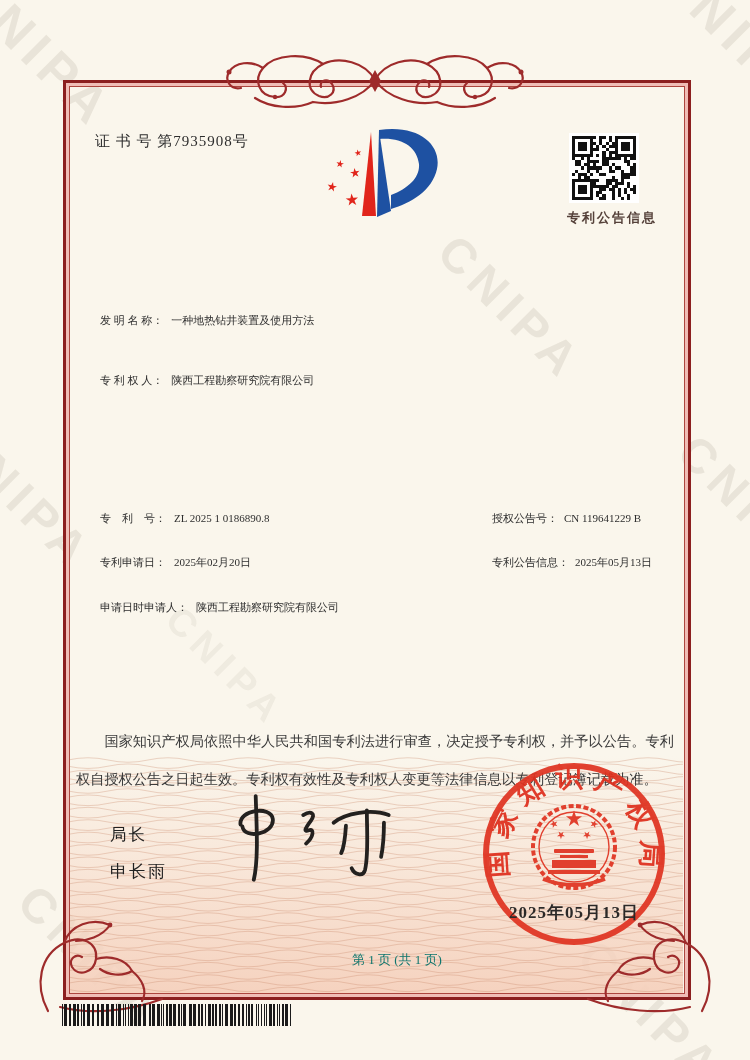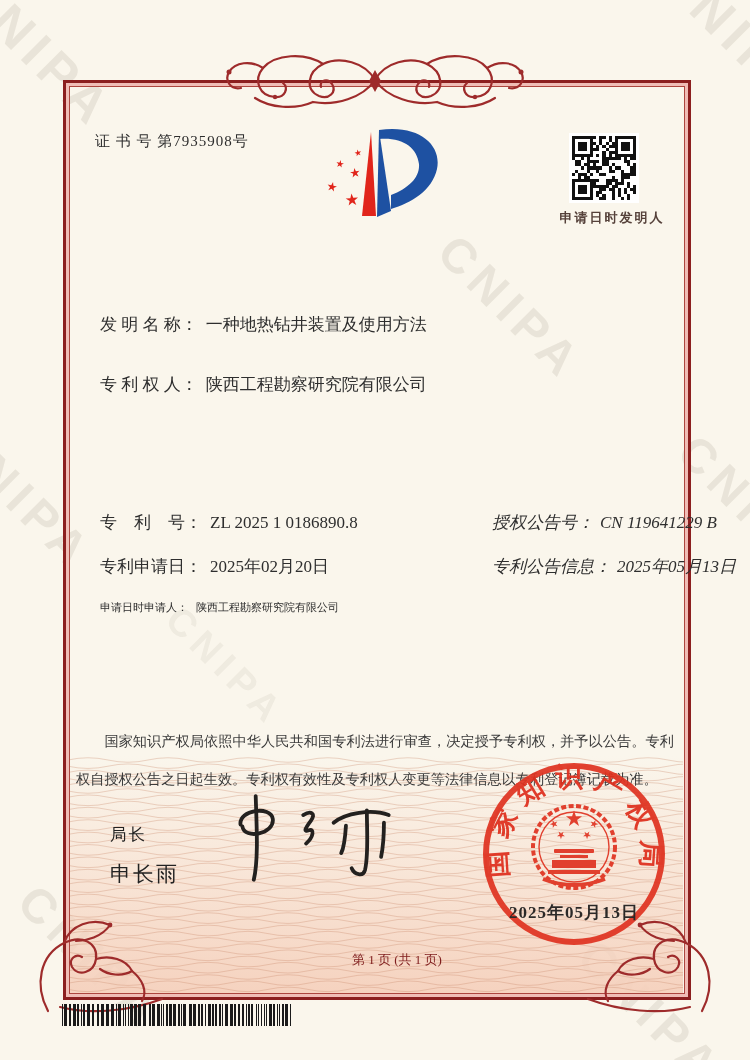--- a/index.html
+++ b/index.html
@@ -32,43 +32,43 @@
   .logo{position:absolute;left:315px;top:127px;}
 
   .qr-box{position:absolute;left:569px;top:133px;width:70px;height:70px;background:#fff;padding:3px;box-sizing:border-box;}
   .qr-box svg{display:block;width:64px;height:64px;}
   .qr-caption{position:absolute;left:548px;top:209px;width:128px;text-align:center;font-size:13px;
       letter-spacing:2px;color:#55413a;font-weight:bold;}
 
   .title{position:absolute;left:0;top:219px;width:750px;text-align:center;font-size:37px;font-weight:bold;
       letter-spacing:15px;padding-left:15px;box-sizing:border-box;color:#141414;}
 
-  .row{position:absolute;left:100px;font-size:17px;color:#2e2e2e;white-space:nowrap;}
+  .row{position:absolute;left:100px;font-size:11px;color:#2e2e2e;white-space:nowrap;}
   .row .lab{color:#2e2e2e;}
   .row .val{margin-left:8px;}
   .row.small{font-size:11px;}
-  .col2{position:absolute;left:392px;top:0;white-space:nowrap;font-style:italic;}
+  .col2{position:absolute;left:392px;top:0;white-space:nowrap;}
   .col2 .val{margin-left:6px;}
 
   .statement{position:absolute;left:76px;top:722px;width:598px;font-size:14.2px;line-height:38px;
       text-indent:2em;text-align:justify;color:#3a3a3a;}
 
   .gov-title{position:absolute;left:110px;top:824px;font-size:16.5px;color:#222;letter-spacing:2px;}
-  .gov-name{position:absolute;left:110px;top:860px;font-size:21px;color:#222;letter-spacing:2px;}
+  .gov-name{position:absolute;left:110px;top:860px;font-size:17px;color:#222;letter-spacing:2px;}
   .sig{position:absolute;left:212px;top:786px;}
   .sig path{fill:none;stroke:#23211f;stroke-width:4;stroke-linecap:round;stroke-linejoin:round;}
 
   .seal{position:absolute;left:481px;top:761px;opacity:.93;}
   .seal .ring{fill:none;stroke:#e03422;stroke-width:6;}
   .seal .emb{fill:#e03422;}
   .seal .embs{fill:none;stroke:#e03422;}
   .seal .arc-text{font-size:27px;font-weight:bold;fill:#df2f1d;letter-spacing:10px;}
   .seal .date{font-size:17px;font-weight:600;fill:#1c1c1c;letter-spacing:1px;}
 
-  .footer-page{position:absolute;left:63px;top:951px;width:668px;text-align:center;font-size:13px;color:#7f1d1d;}
+  .footer-page{position:absolute;left:63px;top:951px;width:668px;text-align:center;font-size:13px;color:#0f766e;}
 
   .barcode{position:absolute;left:62px;top:1004px;width:233px;height:22px;}
 </style>
 </head>
 <body>
 
 <svg width="0" height="0" style="position:absolute">
   <defs>
     <path id="star" d="M0,-1 L0.2245,-0.309 L0.951,-0.309 L0.3633,0.118 L0.5878,0.809 L0,0.382 L-0.5878,0.809 L-0.3633,0.118 L-0.951,-0.309 L-0.2245,-0.309 Z"></path>
   </defs>
@@ -174,21 +174,21 @@
     <use href="#star" transform="translate(40,46) scale(5) rotate(-8)" fill="#e1251b"></use>
     <use href="#star" transform="translate(17,60) scale(5) rotate(12)" fill="#e1251b"></use>
     <use href="#star" transform="translate(37,73) scale(6.5) rotate(-5)" fill="#e1251b"></use>
   </svg>
 
   <div class="qr-box">
     <svg viewBox="0 0 21 21" shape-rendering="crispEdges">
         <path id="qrpath" fill="#111" d="M0,0h1v1h-1zM1,0h1v1h-1zM2,0h1v1h-1zM3,0h1v1h-1zM4,0h1v1h-1zM5,0h1v1h-1zM6,0h1v1h-1zM7,0h1v1h-1zM9,0h1v1h-1zM10,0h1v1h-1zM12,0h1v1h-1zM14,0h1v1h-1zM15,0h1v1h-1zM16,0h1v1h-1zM17,0h1v1h-1zM18,0h1v1h-1zM19,0h1v1h-1zM20,0h1v1h-1zM0,1h1v1h-1zM6,1h1v1h-1zM9,1h1v1h-1zM12,1h1v1h-1zM14,1h1v1h-1zM20,1h1v1h-1zM0,2h1v1h-1zM2,2h1v1h-1zM3,2h1v1h-1zM4,2h1v1h-1zM6,2h1v1h-1zM7,2h1v1h-1zM9,2h1v1h-1zM11,2h1v1h-1zM13,2h1v1h-1zM14,2h1v1h-1zM16,2h1v1h-1zM17,2h1v1h-1zM18,2h1v1h-1zM20,2h1v1h-1zM0,3h1v1h-1zM2,3h1v1h-1zM3,3h1v1h-1zM4,3h1v1h-1zM6,3h1v1h-1zM8,3h1v1h-1zM10,3h1v1h-1zM12,3h1v1h-1zM13,3h1v1h-1zM14,3h1v1h-1zM16,3h1v1h-1zM17,3h1v1h-1zM18,3h1v1h-1zM20,3h1v1h-1zM0,4h1v1h-1zM2,4h1v1h-1zM3,4h1v1h-1zM4,4h1v1h-1zM6,4h1v1h-1zM7,4h1v1h-1zM8,4h1v1h-1zM11,4h1v1h-1zM14,4h1v1h-1zM16,4h1v1h-1zM17,4h1v1h-1zM18,4h1v1h-1zM20,4h1v1h-1zM0,5h1v1h-1zM6,5h1v1h-1zM10,5h1v1h-1zM12,5h1v1h-1zM13,5h1v1h-1zM14,5h1v1h-1zM20,5h1v1h-1zM0,6h1v1h-1zM1,6h1v1h-1zM2,6h1v1h-1zM3,6h1v1h-1zM4,6h1v1h-1zM5,6h1v1h-1zM6,6h1v1h-1zM8,6h1v1h-1zM10,6h1v1h-1zM12,6h1v1h-1zM14,6h1v1h-1zM15,6h1v1h-1zM16,6h1v1h-1zM17,6h1v1h-1zM18,6h1v1h-1zM19,6h1v1h-1zM20,6h1v1h-1zM0,7h1v1h-1zM3,7h1v1h-1zM5,7h1v1h-1zM10,7h1v1h-1zM11,7h1v1h-1zM12,7h1v1h-1zM13,7h1v1h-1zM14,7h1v1h-1zM15,7h1v1h-1zM17,7h1v1h-1zM19,7h1v1h-1zM20,7h1v1h-1zM1,8h1v1h-1zM2,8h1v1h-1zM5,8h1v1h-1zM6,8h1v1h-1zM7,8h1v1h-1zM8,8h1v1h-1zM10,8h1v1h-1zM11,8h1v1h-1zM17,8h1v1h-1zM18,8h1v1h-1zM1,9h1v1h-1zM2,9h1v1h-1zM4,9h1v1h-1zM5,9h1v1h-1zM7,9h1v1h-1zM10,9h1v1h-1zM11,9h1v1h-1zM13,9h1v1h-1zM18,9h1v1h-1zM20,9h1v1h-1zM3,10h1v1h-1zM5,10h1v1h-1zM6,10h1v1h-1zM7,10h1v1h-1zM8,10h1v1h-1zM9,10h1v1h-1zM12,10h1v1h-1zM14,10h1v1h-1zM15,10h1v1h-1zM19,10h1v1h-1zM20,10h1v1h-1zM1,11h1v1h-1zM5,11h1v1h-1zM8,11h1v1h-1zM12,11h1v1h-1zM13,11h1v1h-1zM16,11h1v1h-1zM19,11h1v1h-1zM20,11h1v1h-1zM0,12h1v1h-1zM2,12h1v1h-1zM3,12h1v1h-1zM4,12h1v1h-1zM6,12h1v1h-1zM9,12h1v1h-1zM10,12h1v1h-1zM16,12h1v1h-1zM17,12h1v1h-1zM18,12h1v1h-1zM19,12h1v1h-1zM20,12h1v1h-1zM2,13h1v1h-1zM4,13h1v1h-1zM5,13h1v1h-1zM13,13h1v1h-1zM16,13h1v1h-1zM17,13h1v1h-1zM18,13h1v1h-1zM0,14h1v1h-1zM1,14h1v1h-1zM2,14h1v1h-1zM3,14h1v1h-1zM4,14h1v1h-1zM5,14h1v1h-1zM6,14h1v1h-1zM7,14h1v1h-1zM8,14h1v1h-1zM11,14h1v1h-1zM12,14h1v1h-1zM13,14h1v1h-1zM14,14h1v1h-1zM16,14h1v1h-1zM0,15h1v1h-1zM6,15h1v1h-1zM7,15h1v1h-1zM11,15h1v1h-1zM12,15h1v1h-1zM14,15h1v1h-1zM15,15h1v1h-1zM16,15h1v1h-1zM18,15h1v1h-1zM0,16h1v1h-1zM2,16h1v1h-1zM3,16h1v1h-1zM4,16h1v1h-1zM6,16h1v1h-1zM7,16h1v1h-1zM8,16h1v1h-1zM9,16h1v1h-1zM10,16h1v1h-1zM11,16h1v1h-1zM13,16h1v1h-1zM14,16h1v1h-1zM18,16h1v1h-1zM20,16h1v1h-1zM0,17h1v1h-1zM2,17h1v1h-1zM3,17h1v1h-1zM4,17h1v1h-1zM6,17h1v1h-1zM9,17h1v1h-1zM10,17h1v1h-1zM12,17h1v1h-1zM13,17h1v1h-1zM15,17h1v1h-1zM17,17h1v1h-1zM19,17h1v1h-1zM20,17h1v1h-1zM0,18h1v1h-1zM2,18h1v1h-1zM3,18h1v1h-1zM4,18h1v1h-1zM6,18h1v1h-1zM8,18h1v1h-1zM9,18h1v1h-1zM13,18h1v1h-1zM15,18h1v1h-1zM17,18h1v1h-1zM20,18h1v1h-1zM0,19h1v1h-1zM6,19h1v1h-1zM8,19h1v1h-1zM10,19h1v1h-1zM13,19h1v1h-1zM15,19h1v1h-1zM18,19h1v1h-1zM0,20h1v1h-1zM1,20h1v1h-1zM2,20h1v1h-1zM3,20h1v1h-1zM4,20h1v1h-1zM5,20h1v1h-1zM6,20h1v1h-1zM9,20h1v1h-1zM10,20h1v1h-1zM13,20h1v1h-1zM16,20h1v1h-1zM18,20h1v1h-1z"></path>
       </svg>
   </div>
-  <div class="qr-caption">申请日时发明人</div>
+  <div class="qr-caption">专利公告信息</div>
 
 
   <div class="row" style="top:313px;">
     <span class="lab">发 明 名 称：</span><span class="val">一种地热钻井装置及使用方法</span>
   </div>
   <div class="row" style="top:373px;text-align:right;">
     <span class="lab">专 利 权 人：</span><span class="val">陕西工程勘察研究院有限公司</span>
   </div>
   <div class="row" style="top:511px;width:600px;">
     <span class="lab">专　利　号：</span><span class="val">ZL 2025 1 0186890.8</span>

